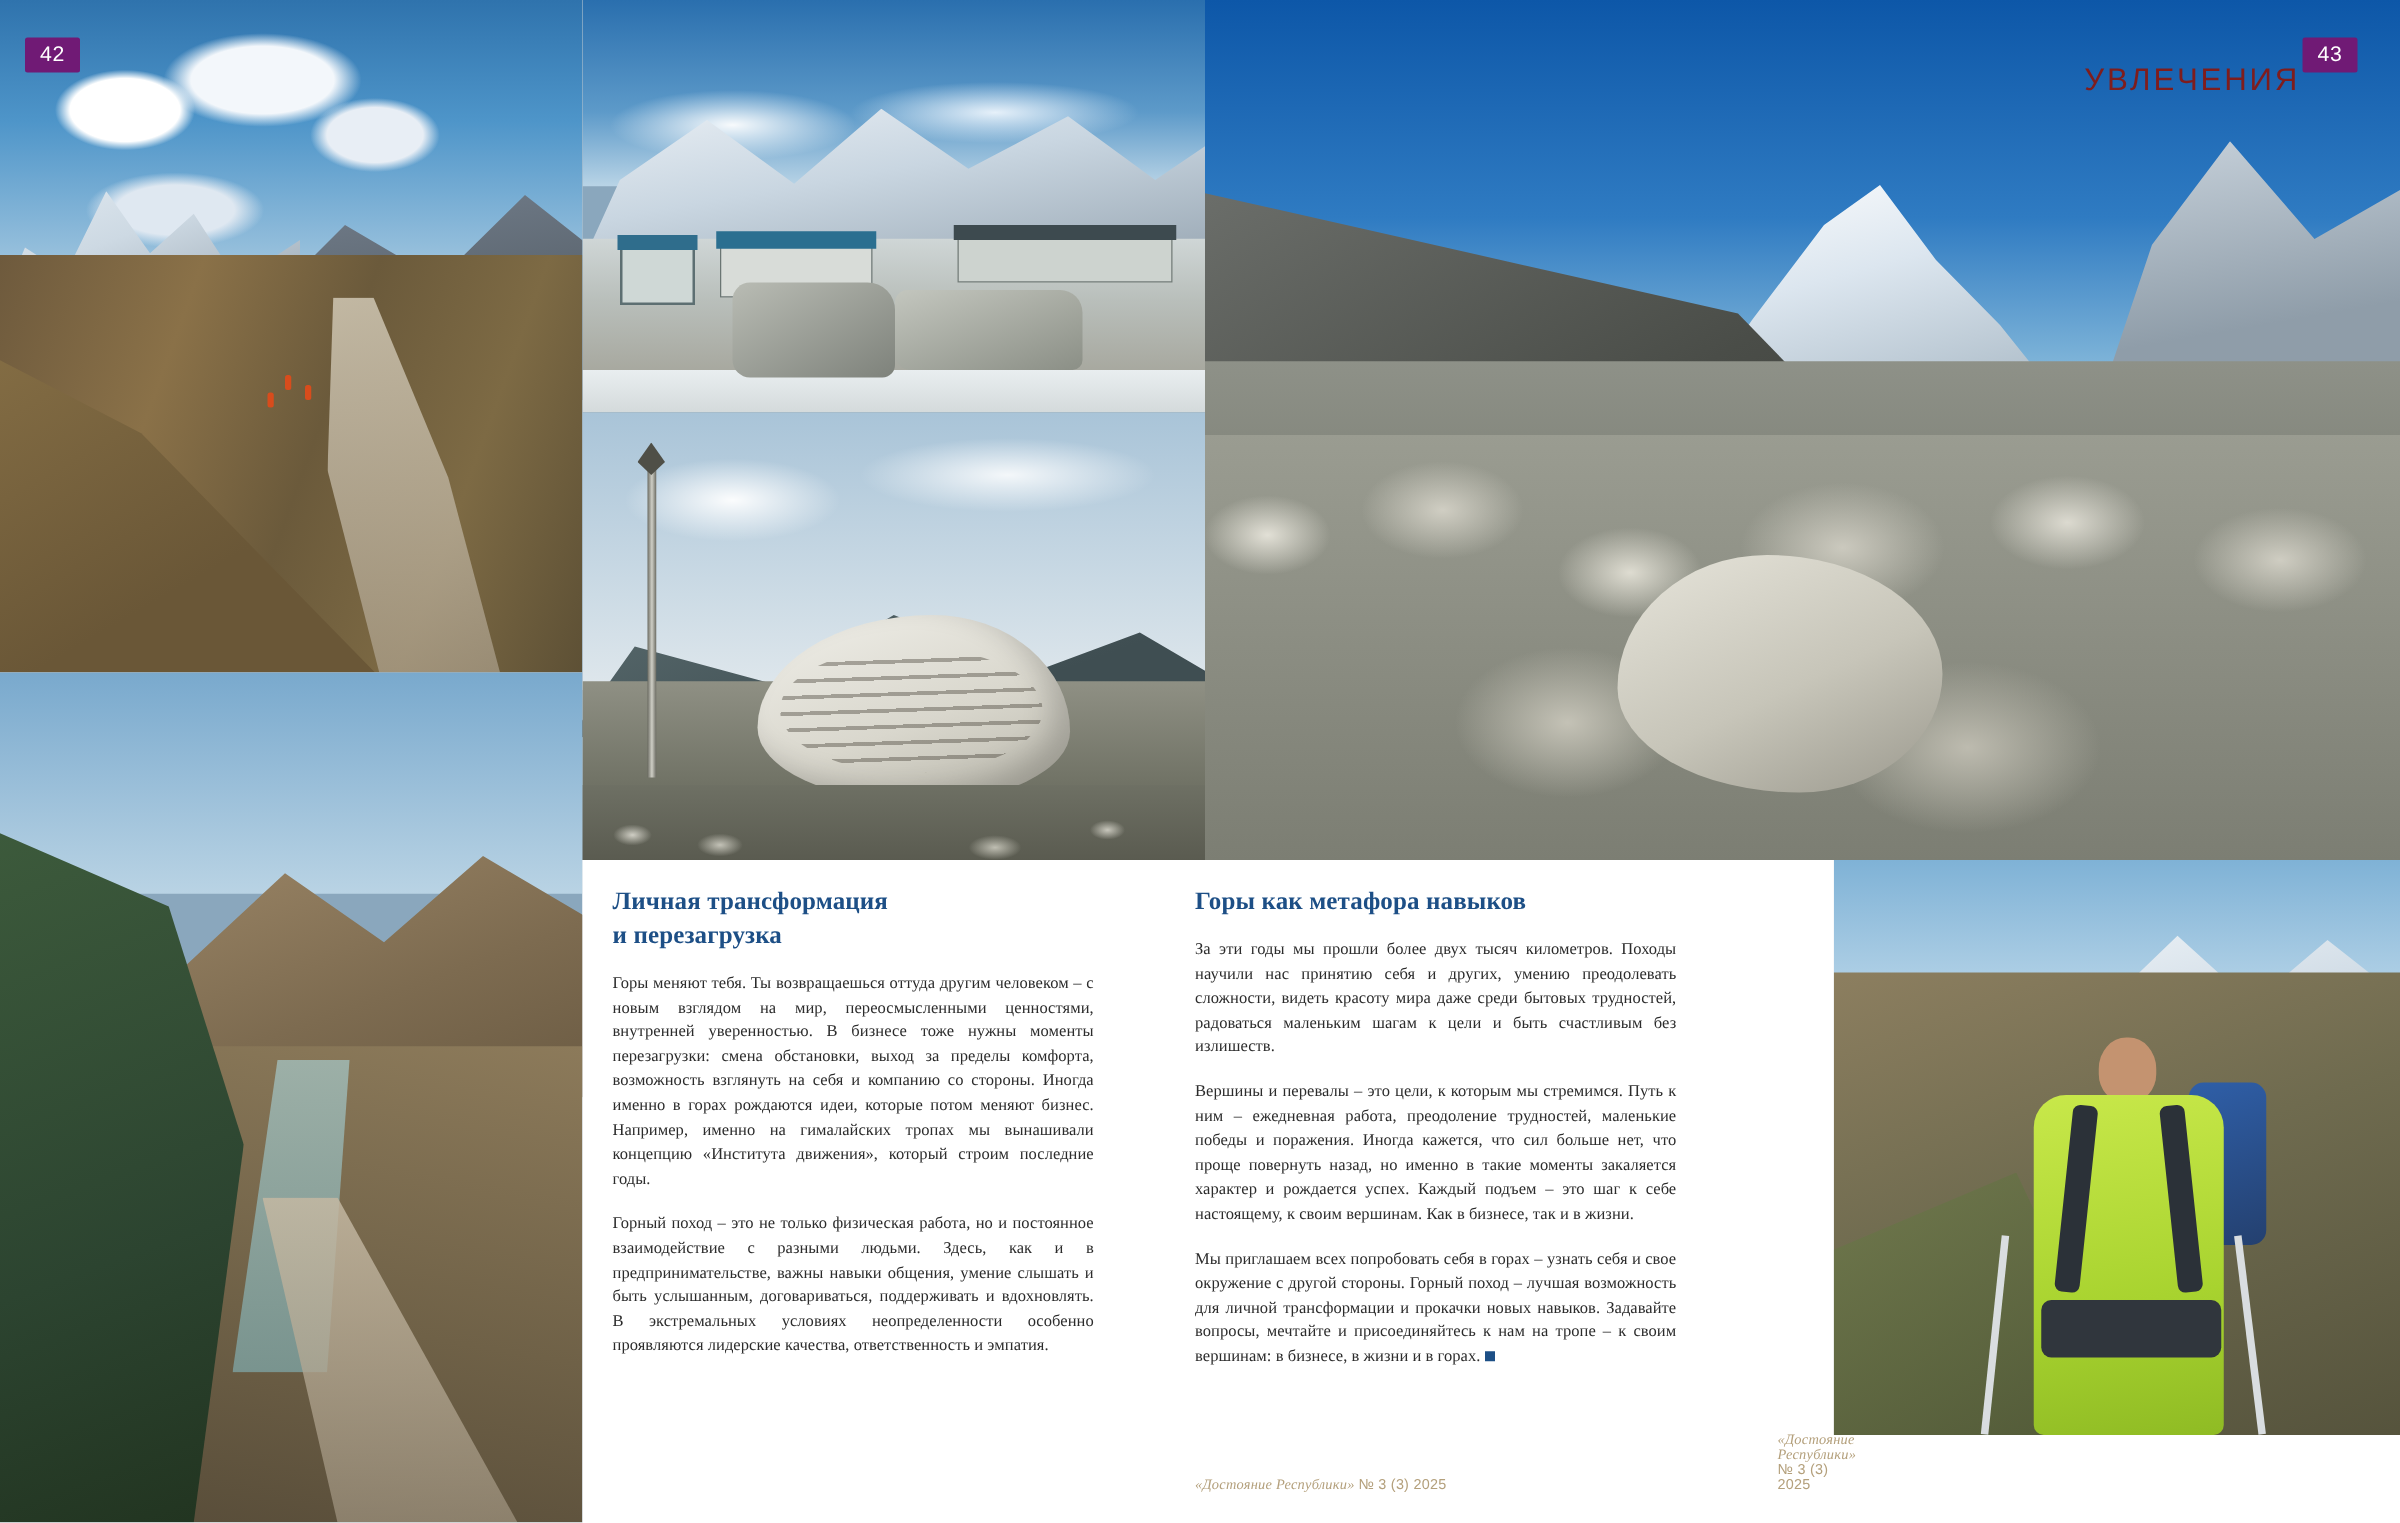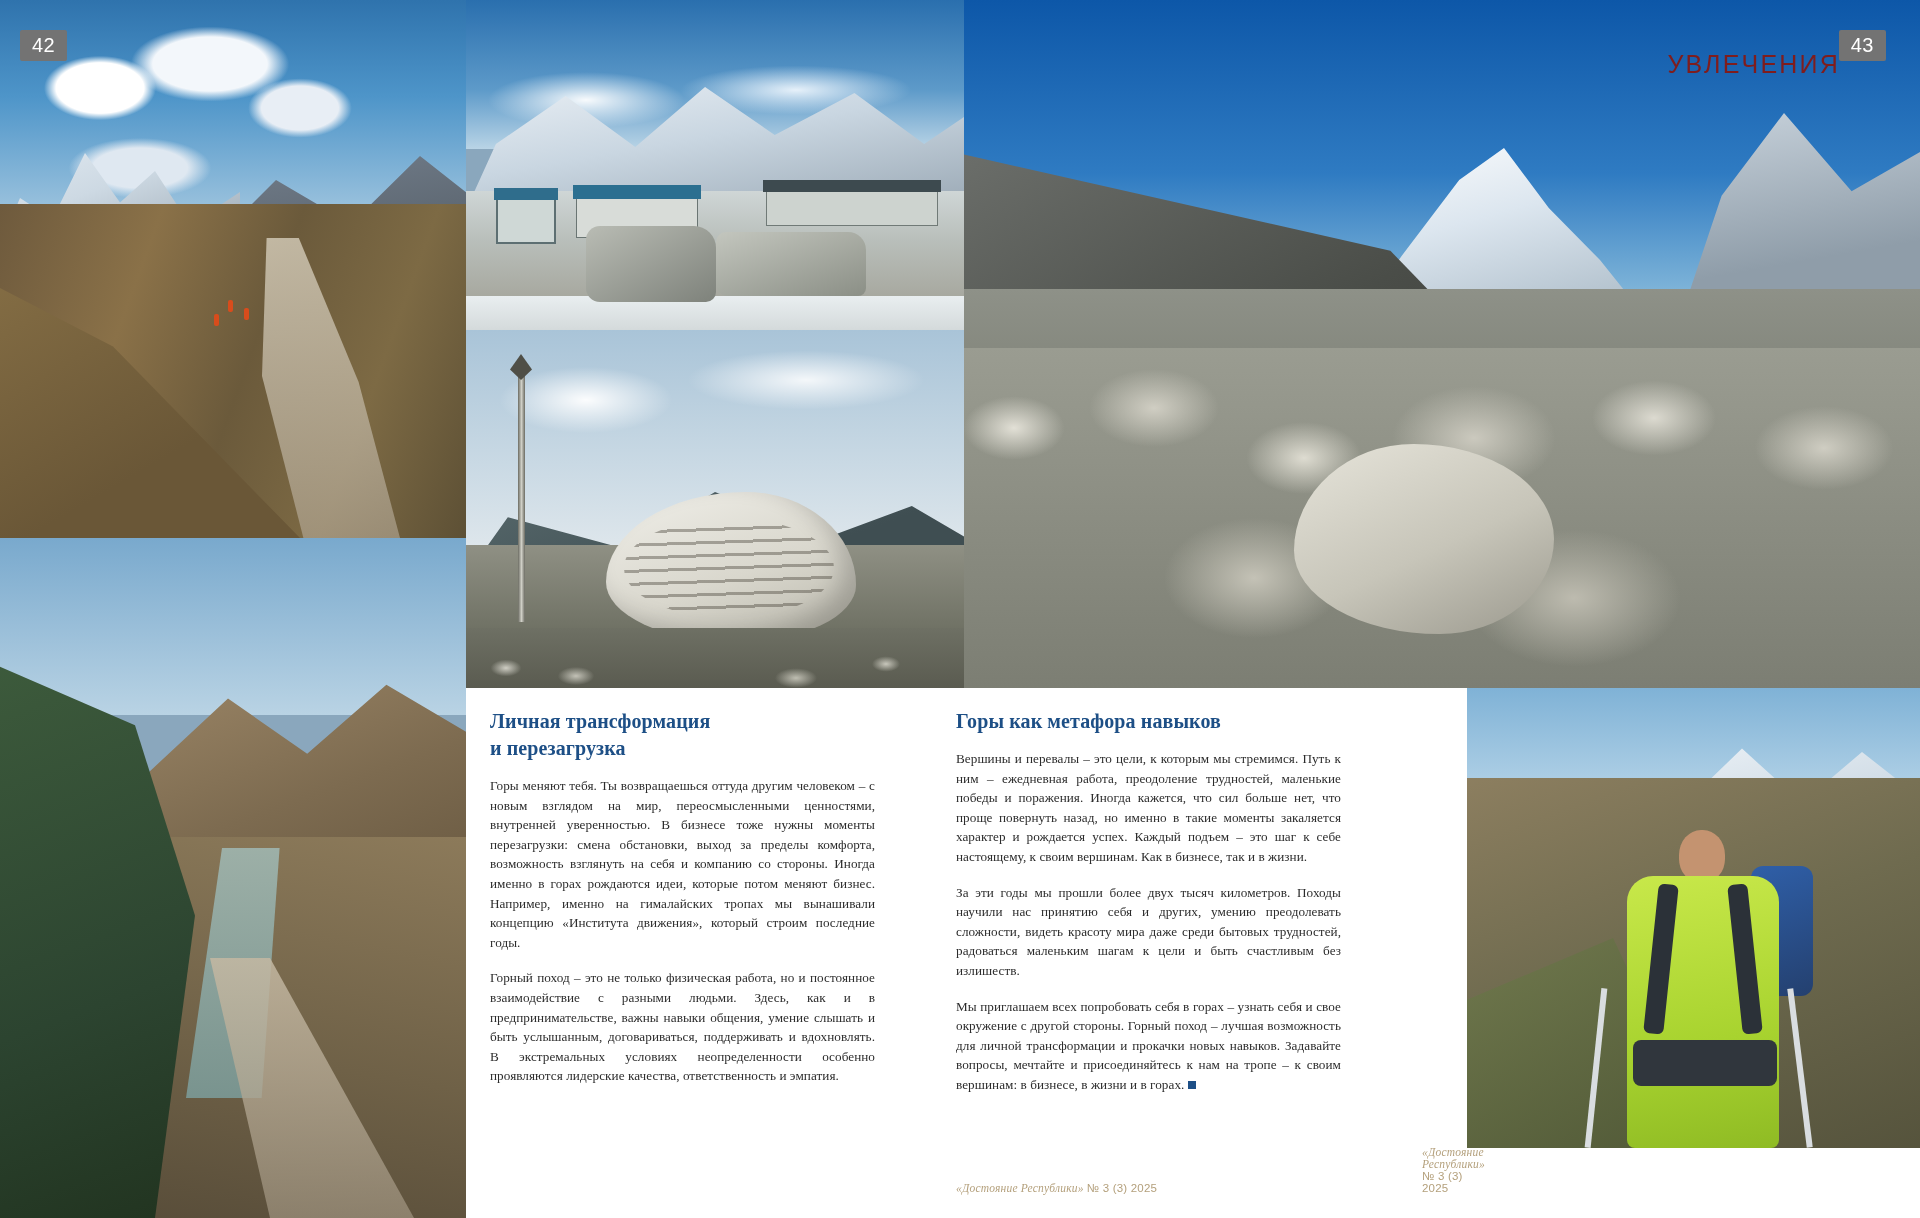--- a/index.html
+++ b/index.html
@@ -231,23 +231,23 @@
   #ph-man .strap-l { position: absolute; left: 184px; top: 196px; width: 20px; height: 150px; background: #2b3138; transform: rotate(6deg); border-radius: 6px; }
   #ph-man .strap-r { position: absolute; left: 268px; top: 196px; width: 20px; height: 150px; background: #2b3138; transform: rotate(-6deg); border-radius: 6px; }
   #ph-man .pack { position: absolute; left: 284px; top: 178px; width: 62px; height: 130px; background: linear-gradient(160deg, #2f5fa8, #24406f); border-radius: 12px; }
   #ph-man .hipbelt { position: absolute; left: 166px; top: 352px; width: 144px; height: 46px; background: #30363d; border-radius: 8px; }
   #ph-man .pole-l { position: absolute; left: 126px; top: 300px; width: 6px; height: 160px; background: #d9dde0; transform: rotate(6deg); }
   #ph-man .pole-r { position: absolute; left: 330px; top: 300px; width: 6px; height: 160px; background: #d9dde0; transform: rotate(-7deg); }
 
   
   .page-num {
     position: absolute;
-    background: #737373;
+    background: #701a75;
     color: #ffffff;
-    font-size: 20px;
+    font-size: 17px;
     letter-spacing: .5px;
     padding: 5px 12px 6px 12px;
     border-radius: 2px;
     line-height: 1;
   }
   #pn-left { left: 20px; top: 30px; }
   #pn-right { right: 34px; top: 30px; }
 
   #section-title {
     position: absolute;
@@ -406,22 +406,22 @@
       <h2 class="head">
         <span>Личная трансформация</span><br>
         <span>и перезагрузка</span>
       </h2>
       <p class="body">Горы меняют тебя. Ты возвращаешься оттуда другим человеком – с новым взглядом на мир, переосмысленными ценностями, внутренней уверенностью. В бизнесе тоже нужны моменты перезагрузки: смена обстановки, выход за пределы комфорта, возможность взглянуть на себя и компанию со стороны. Иногда именно в горах рождаются идеи, которые потом меняют бизнес. Например, именно на гималайских тропах мы вынашивали концепцию «Института движения», который строим последние годы.</p>
       <p class="body">Горный поход – это не только физическая работа, но и постоянное взаимодействие с разными людьми. Здесь, как и в предпринимательстве, важны навыки общения, умение слышать и быть услышанным, договариваться, поддерживать и вдохновлять. В экстремальных условиях неопределенности особенно проявляются лидерские качества, ответственность и эмпатия.</p>
     </div>
 
     <div class="col" id="col-right">
       <h2 class="head">Горы как метафора навыков</h2>
+      <p class="body">За эти годы мы прошли более двух тысяч километров. Походы научили нас принятию себя и других, умению преодолевать сложности, видеть красоту мира даже среди бытовых трудностей, радоваться маленьким шагам к цели и быть счастливым без излишеств.</p>
       <p class="body">Вершины и перевалы – это цели, к которым мы стремимся. Путь к ним – ежедневная работа, преодоление трудностей, маленькие победы и поражения. Иногда кажется, что сил больше нет, что проще повернуть назад, но именно в такие моменты закаляется характер и рождается успех. Каждый подъем – это шаг к себе настоящему, к своим вершинам. Как в бизнесе, так и в жизни.</p>
-      <p class="body">За эти годы мы прошли более двух тысяч километров. Походы научили нас принятию себя и других, умению преодолевать сложности, видеть красоту мира даже среди бытовых трудностей, радоваться маленьким шагам к цели и быть счастливым без излишеств.</p>
       <p class="body"><span>Мы приглашаем всех попробовать себя в горах – узнать себя и свое окружение с другой стороны. Горный поход – лучшая возможность для личной трансформации и прокачки новых навыков. Задавайте вопросы, мечтайте и присоединяйтесь к нам на тропе – к своим вершинам: в бизнесе, в жизни и в горах.</span><span class="endmark"></span></p>
     </div>
 
     <div class="footer-note" id="footer-left">
       <span>«Достояние Республики»</span>
       <span class="plain">№ 3 (3) 2025</span>
     </div>
     <div class="footer-note" id="footer-right">
       <span>«Достояние Республики»</span>
       <span class="plain">№ 3 (3) 2025</span>

